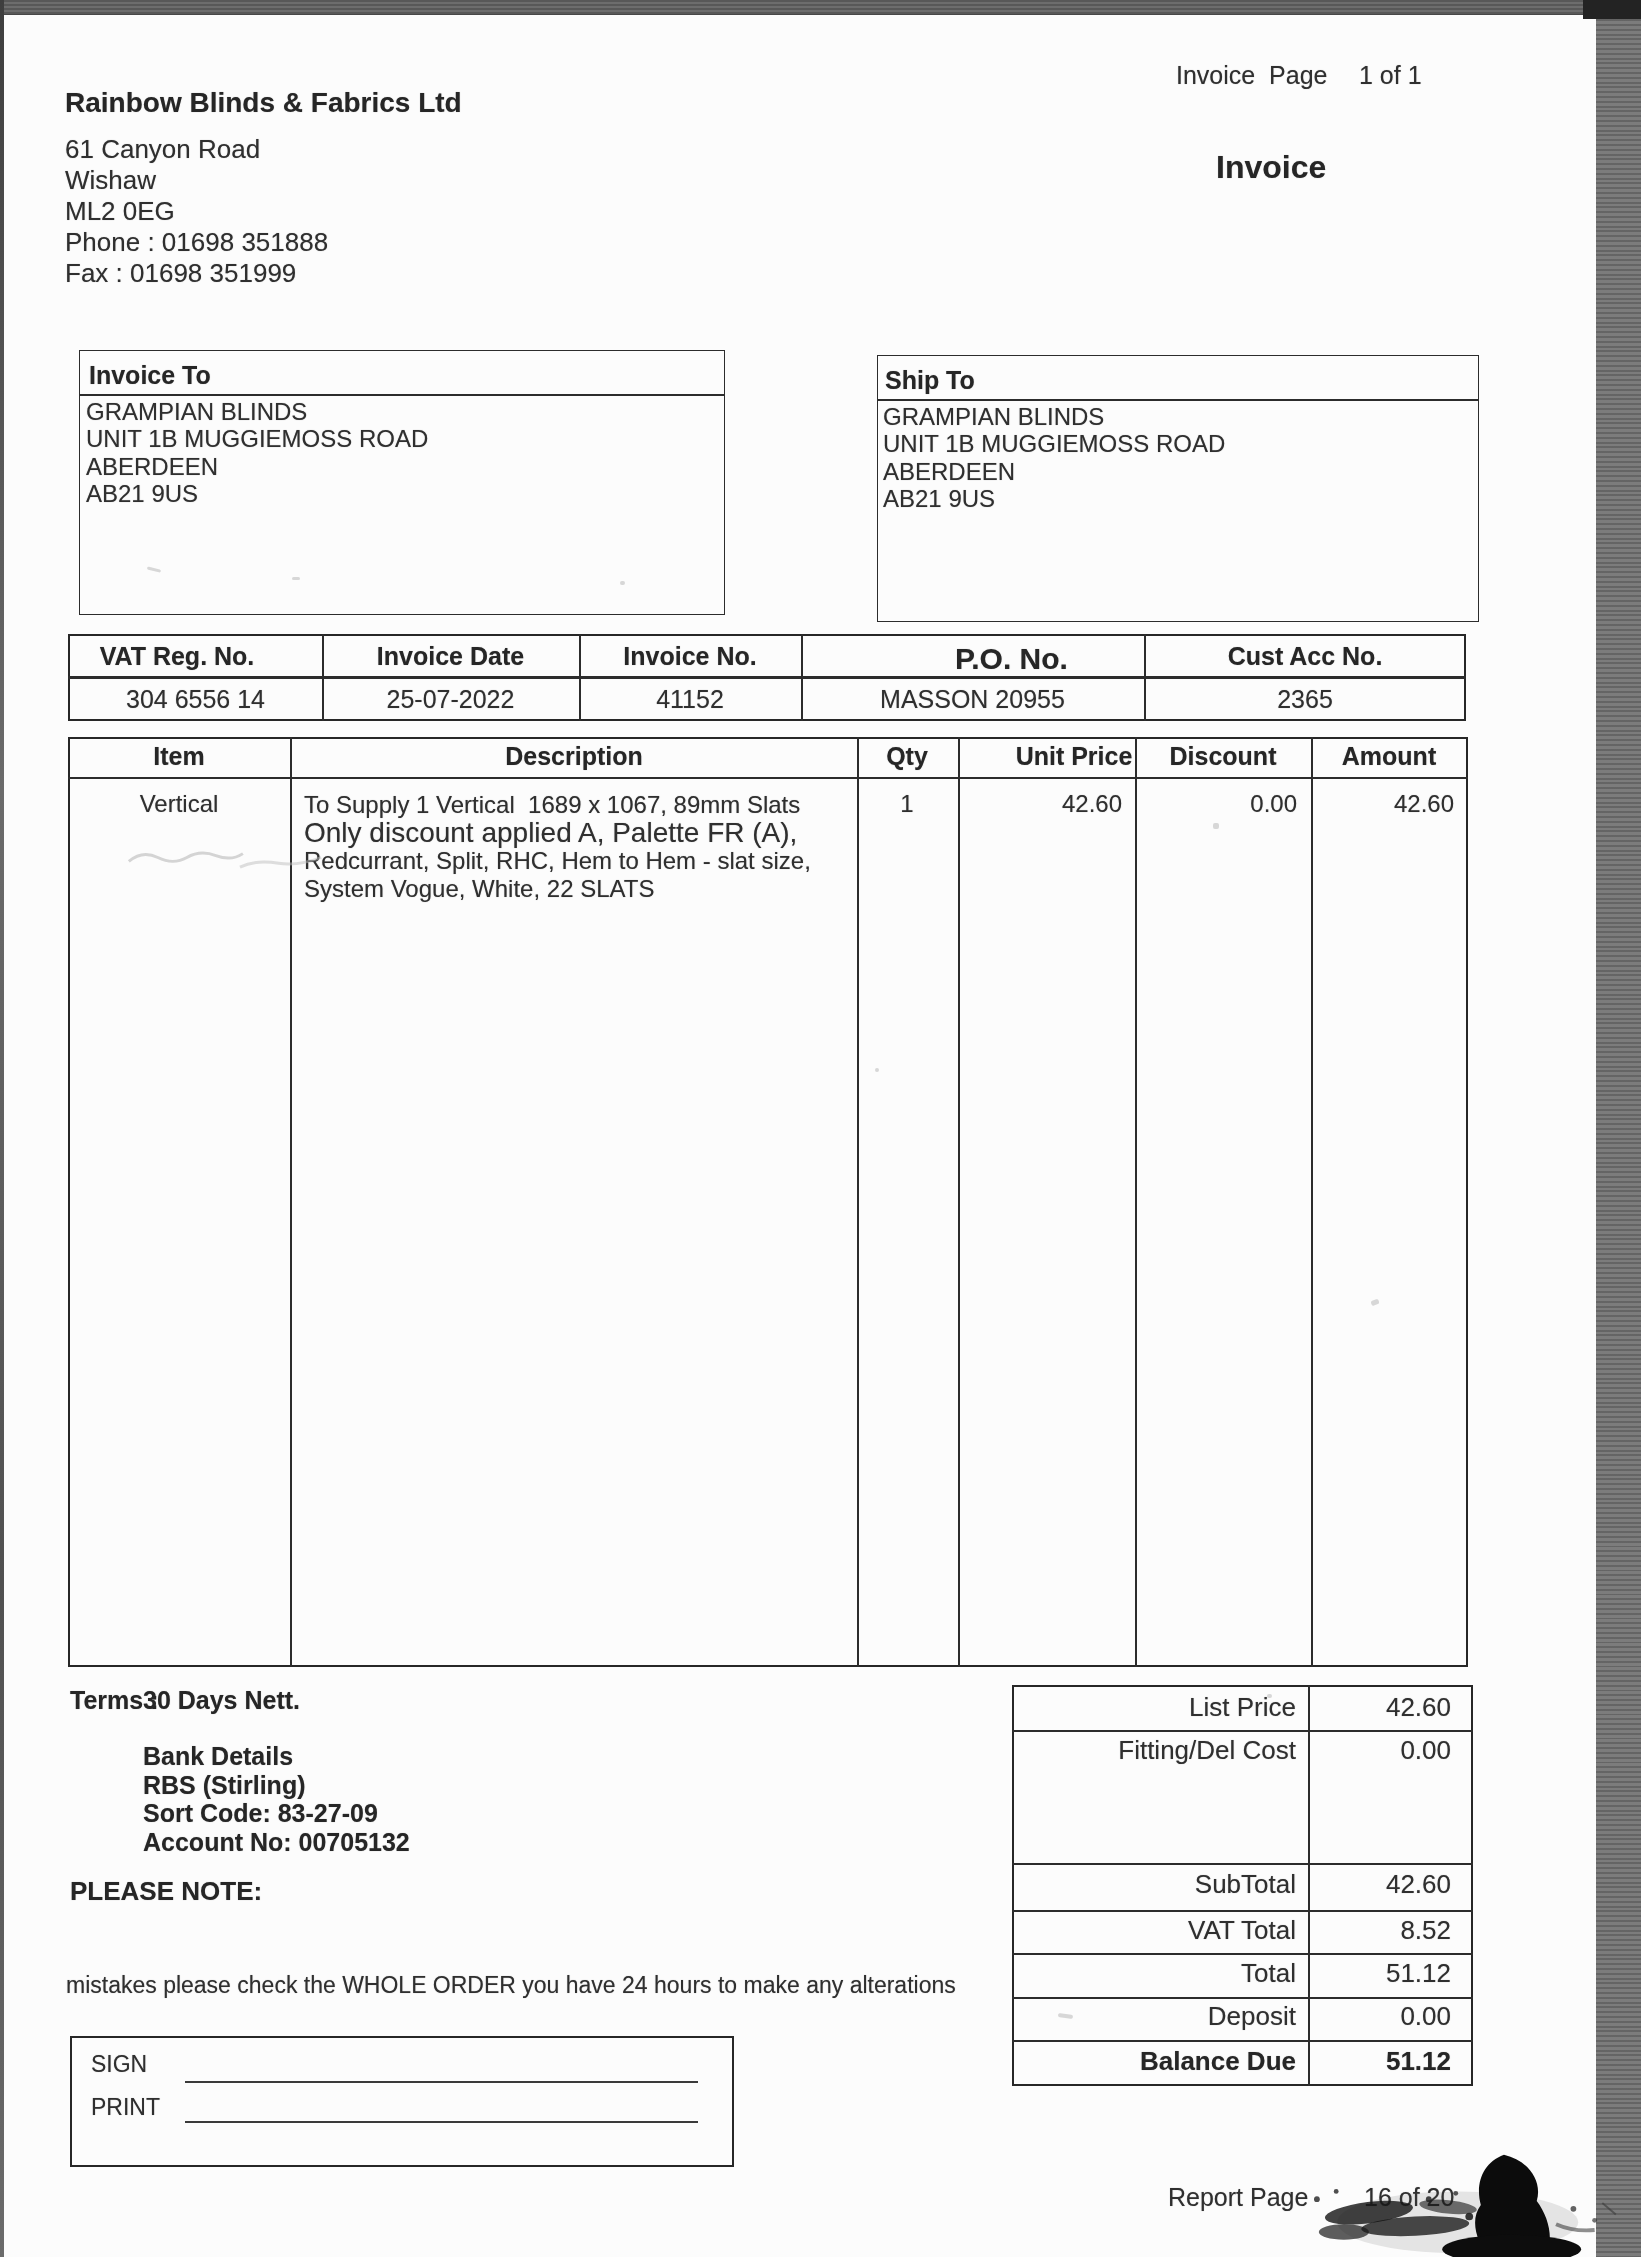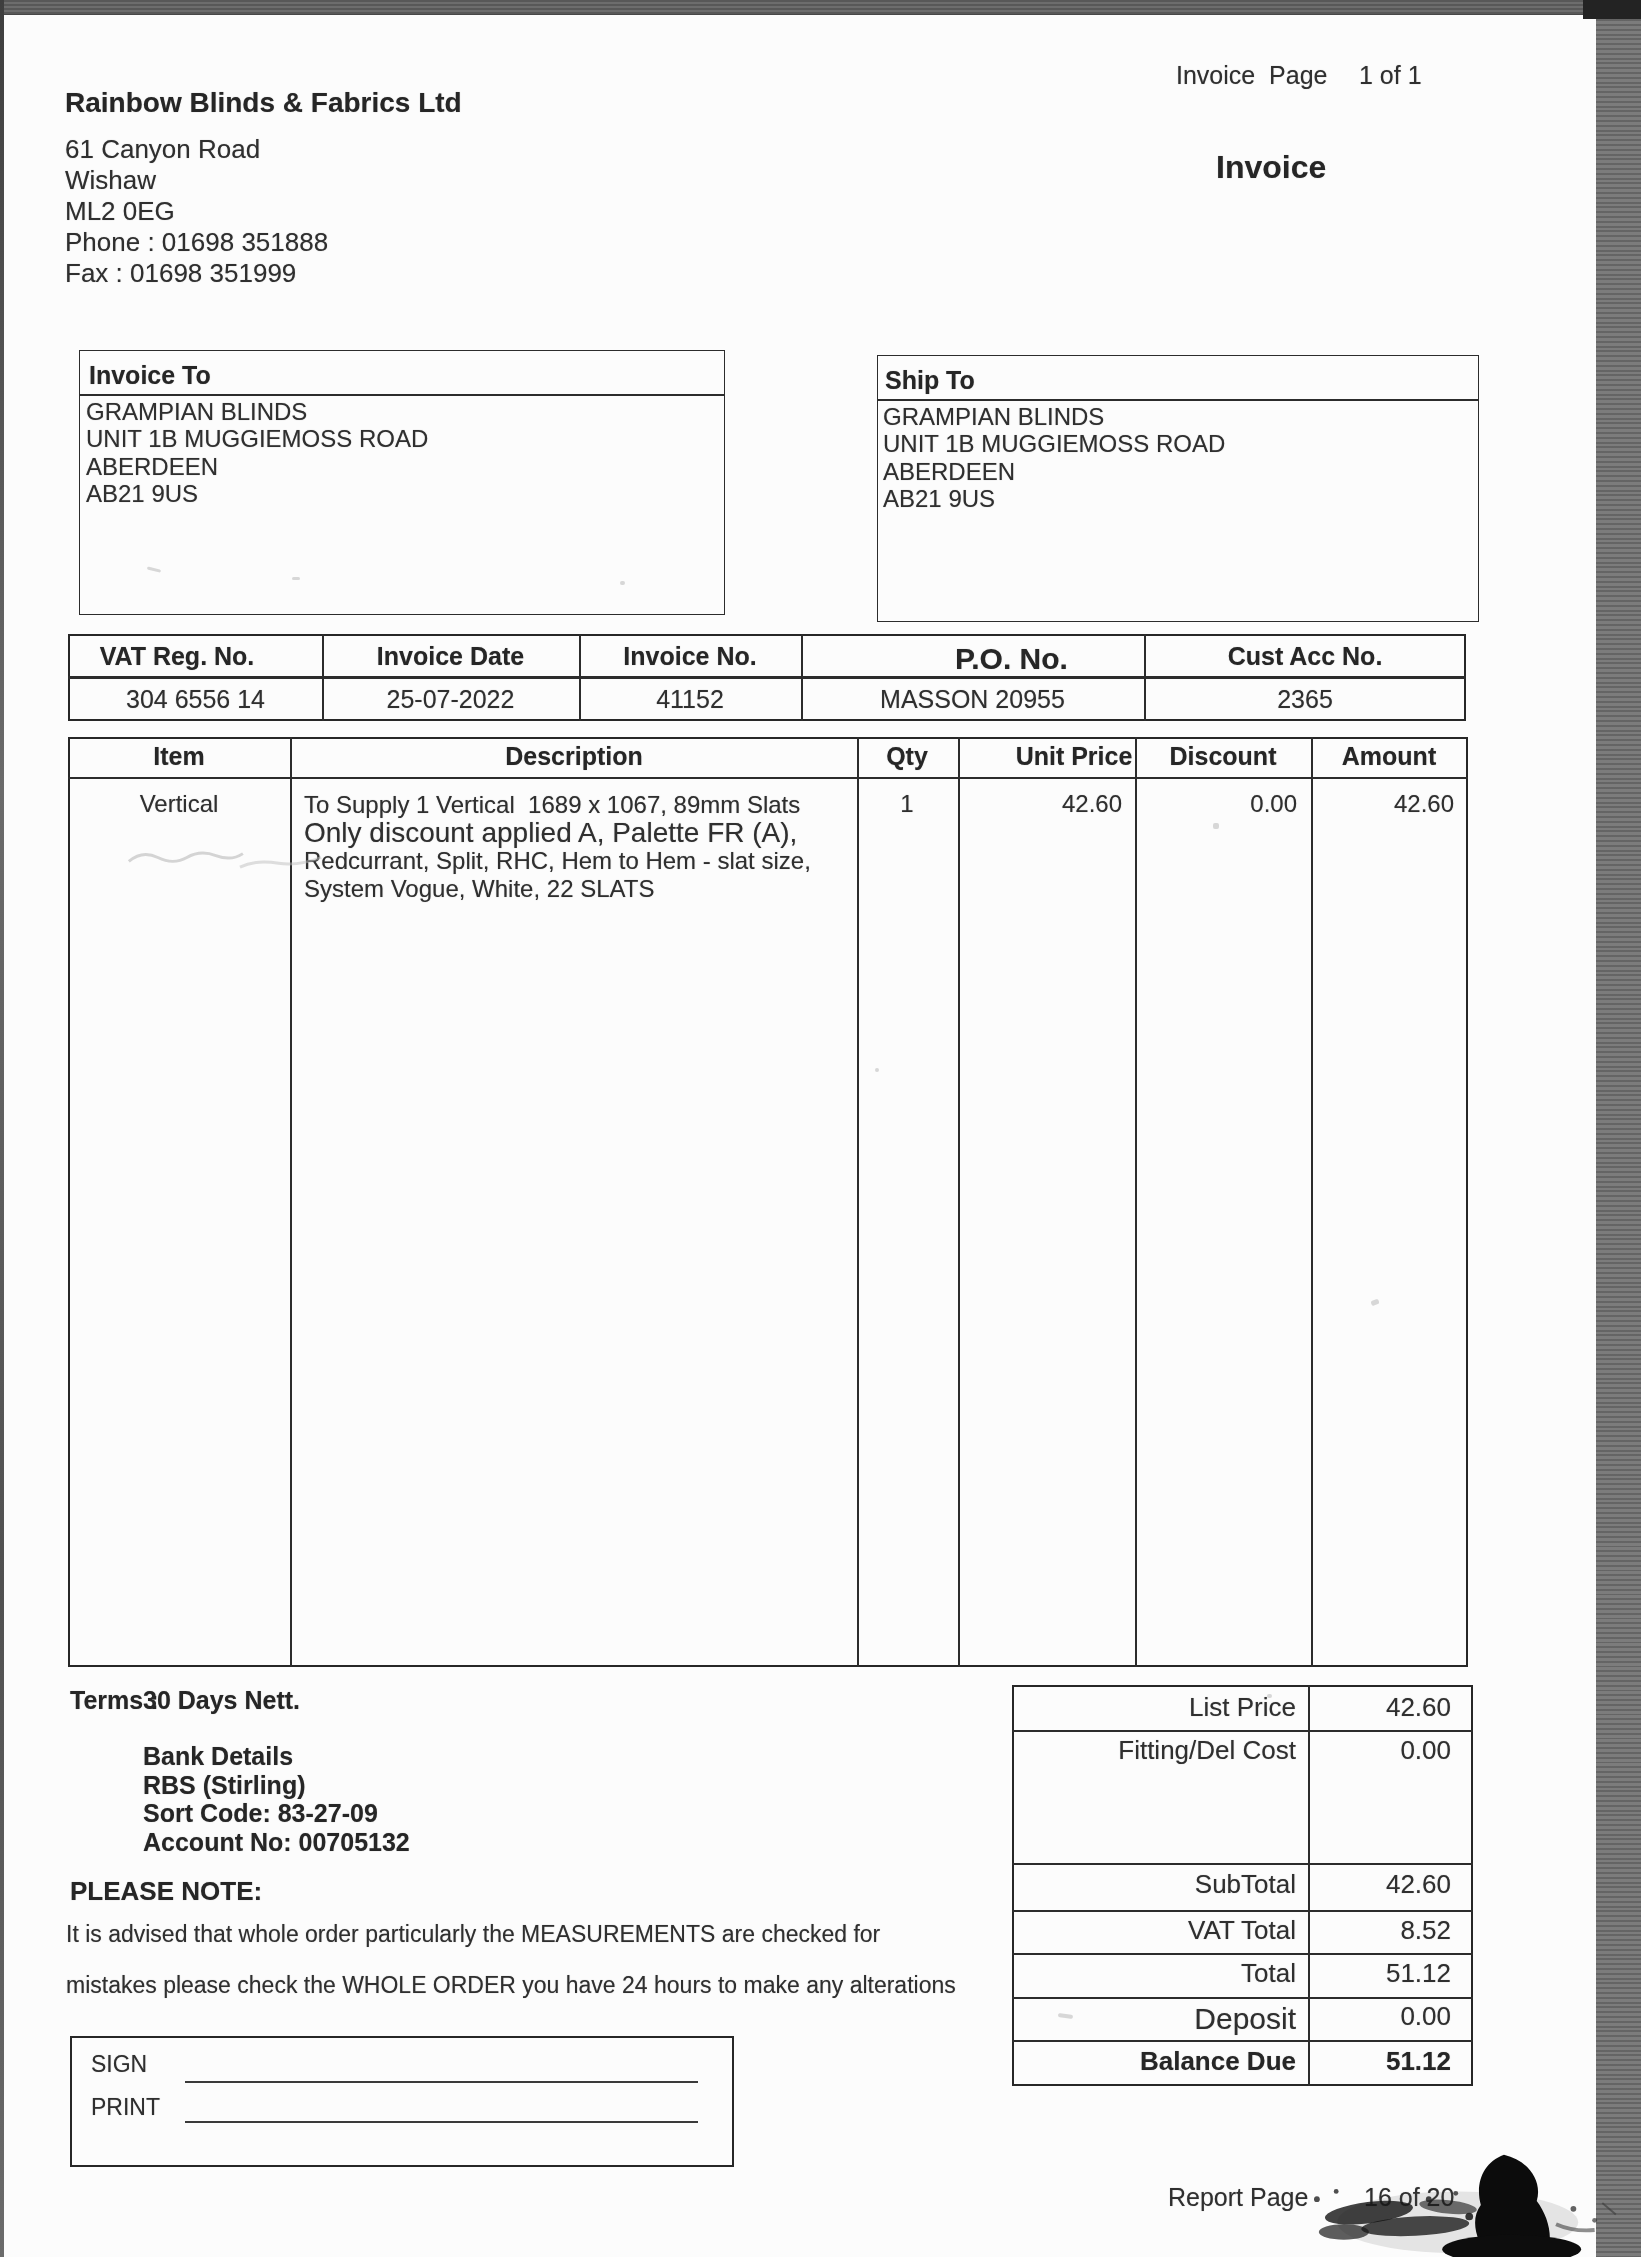--- a/index.html
+++ b/index.html
@@ -109,21 +109,20 @@
     <path d="M120,30 q16,-8 40,-4 q20,3 44,-6" stroke="#bdbdbd" stroke-width="3" fill="none" opacity="0.5"></path>
   </svg>
 
   <div class="t b" style="left:70px;top:1686px;font-size:25px;">Terms :</div>
   <div class="t b" style="left:143px;top:1686px;font-size:25px;">30 Days Nett.</div>
   <div class="t b" style="left:143px;top:1742px;font-size:25px;">Bank Details</div>
   <div class="t b" style="left:143px;top:1771px;font-size:25px;">RBS (Stirling)</div>
   <div class="t b" style="left:143px;top:1799px;font-size:25px;">Sort Code: 83-27-09</div>
   <div class="t b" style="left:143px;top:1828px;font-size:25px;">Account No: 00705132</div>
   <div class="t b" style="left:70px;top:1877px;font-size:26px;">PLEASE NOTE:</div>
-  <div class="t" style="left:66px;top:1922px;font-size:23px;">It is advised that whole order particularly the MEASUREMENTS are checked for</div>
   <div class="t" style="left:66px;top:1973px;font-size:23px;">mistakes please check the WHOLE ORDER you have 24 hours to make any alterations</div>
 
   <div class="box" style="left:1012px;top:1685px;width:461px;height:401px;"></div>
   <div class="vl" style="left:1308px;top:1685px;height:401px;"></div>
   <div class="hl" style="left:1012px;top:1730px;width:461px;"></div>
   <div class="hl" style="left:1012px;top:1863px;width:461px;"></div>
   <div class="hl" style="left:1012px;top:1910px;width:461px;"></div>
   <div class="hl" style="left:1012px;top:1953px;width:461px;"></div>
   <div class="hl" style="left:1012px;top:1997px;width:461px;"></div>
   <div class="hl" style="left:1012px;top:2040px;width:461px;"></div>
@@ -131,21 +130,21 @@
   <div class="t r" style="left:1020px;top:1693px;width:276px;font-size:26px;">List Price</div>
   <div class="t r" style="left:1320px;top:1693px;width:131px;font-size:26px;">42.60</div>
   <div class="t r" style="left:1020px;top:1736px;width:276px;font-size:26px;">Fitting/Del Cost</div>
   <div class="t r" style="left:1320px;top:1736px;width:131px;font-size:26px;">0.00</div>
   <div class="t r" style="left:1020px;top:1870px;width:276px;font-size:26px;">SubTotal</div>
   <div class="t r" style="left:1320px;top:1870px;width:131px;font-size:26px;">42.60</div>
   <div class="t r" style="left:1020px;top:1916px;width:276px;font-size:26px;">VAT Total</div>
   <div class="t r" style="left:1320px;top:1916px;width:131px;font-size:26px;">8.52</div>
   <div class="t r" style="left:1020px;top:1959px;width:276px;font-size:26px;">Total</div>
   <div class="t r" style="left:1320px;top:1959px;width:131px;font-size:26px;">51.12</div>
-  <div class="t r" style="left:1020px;top:2002px;width:276px;font-size:30px;">Deposit</div>
+  <div class="t r" style="left:1020px;top:2002px;width:276px;font-size:26px;">Deposit</div>
   <div class="t r" style="left:1320px;top:2002px;width:131px;font-size:26px;">0.00</div>
   <div class="t r b" style="left:1020px;top:2047px;width:276px;font-size:26px;">Balance Due</div>
   <div class="t r b" style="left:1320px;top:2047px;width:131px;font-size:26px;">51.12</div>
 
   <div class="box" style="left:70px;top:2036px;width:664px;height:131px;"></div>
   <div class="t" style="left:91px;top:2052px;font-size:23px;">SIGN</div>
   <div class="hl" style="left:185px;top:2081px;width:513px;background:#3a3a3a;"></div>
   <div class="t" style="left:91px;top:2095px;font-size:23px;">PRINT</div>
   <div class="hl" style="left:185px;top:2121px;width:513px;background:#3a3a3a;"></div>
 

